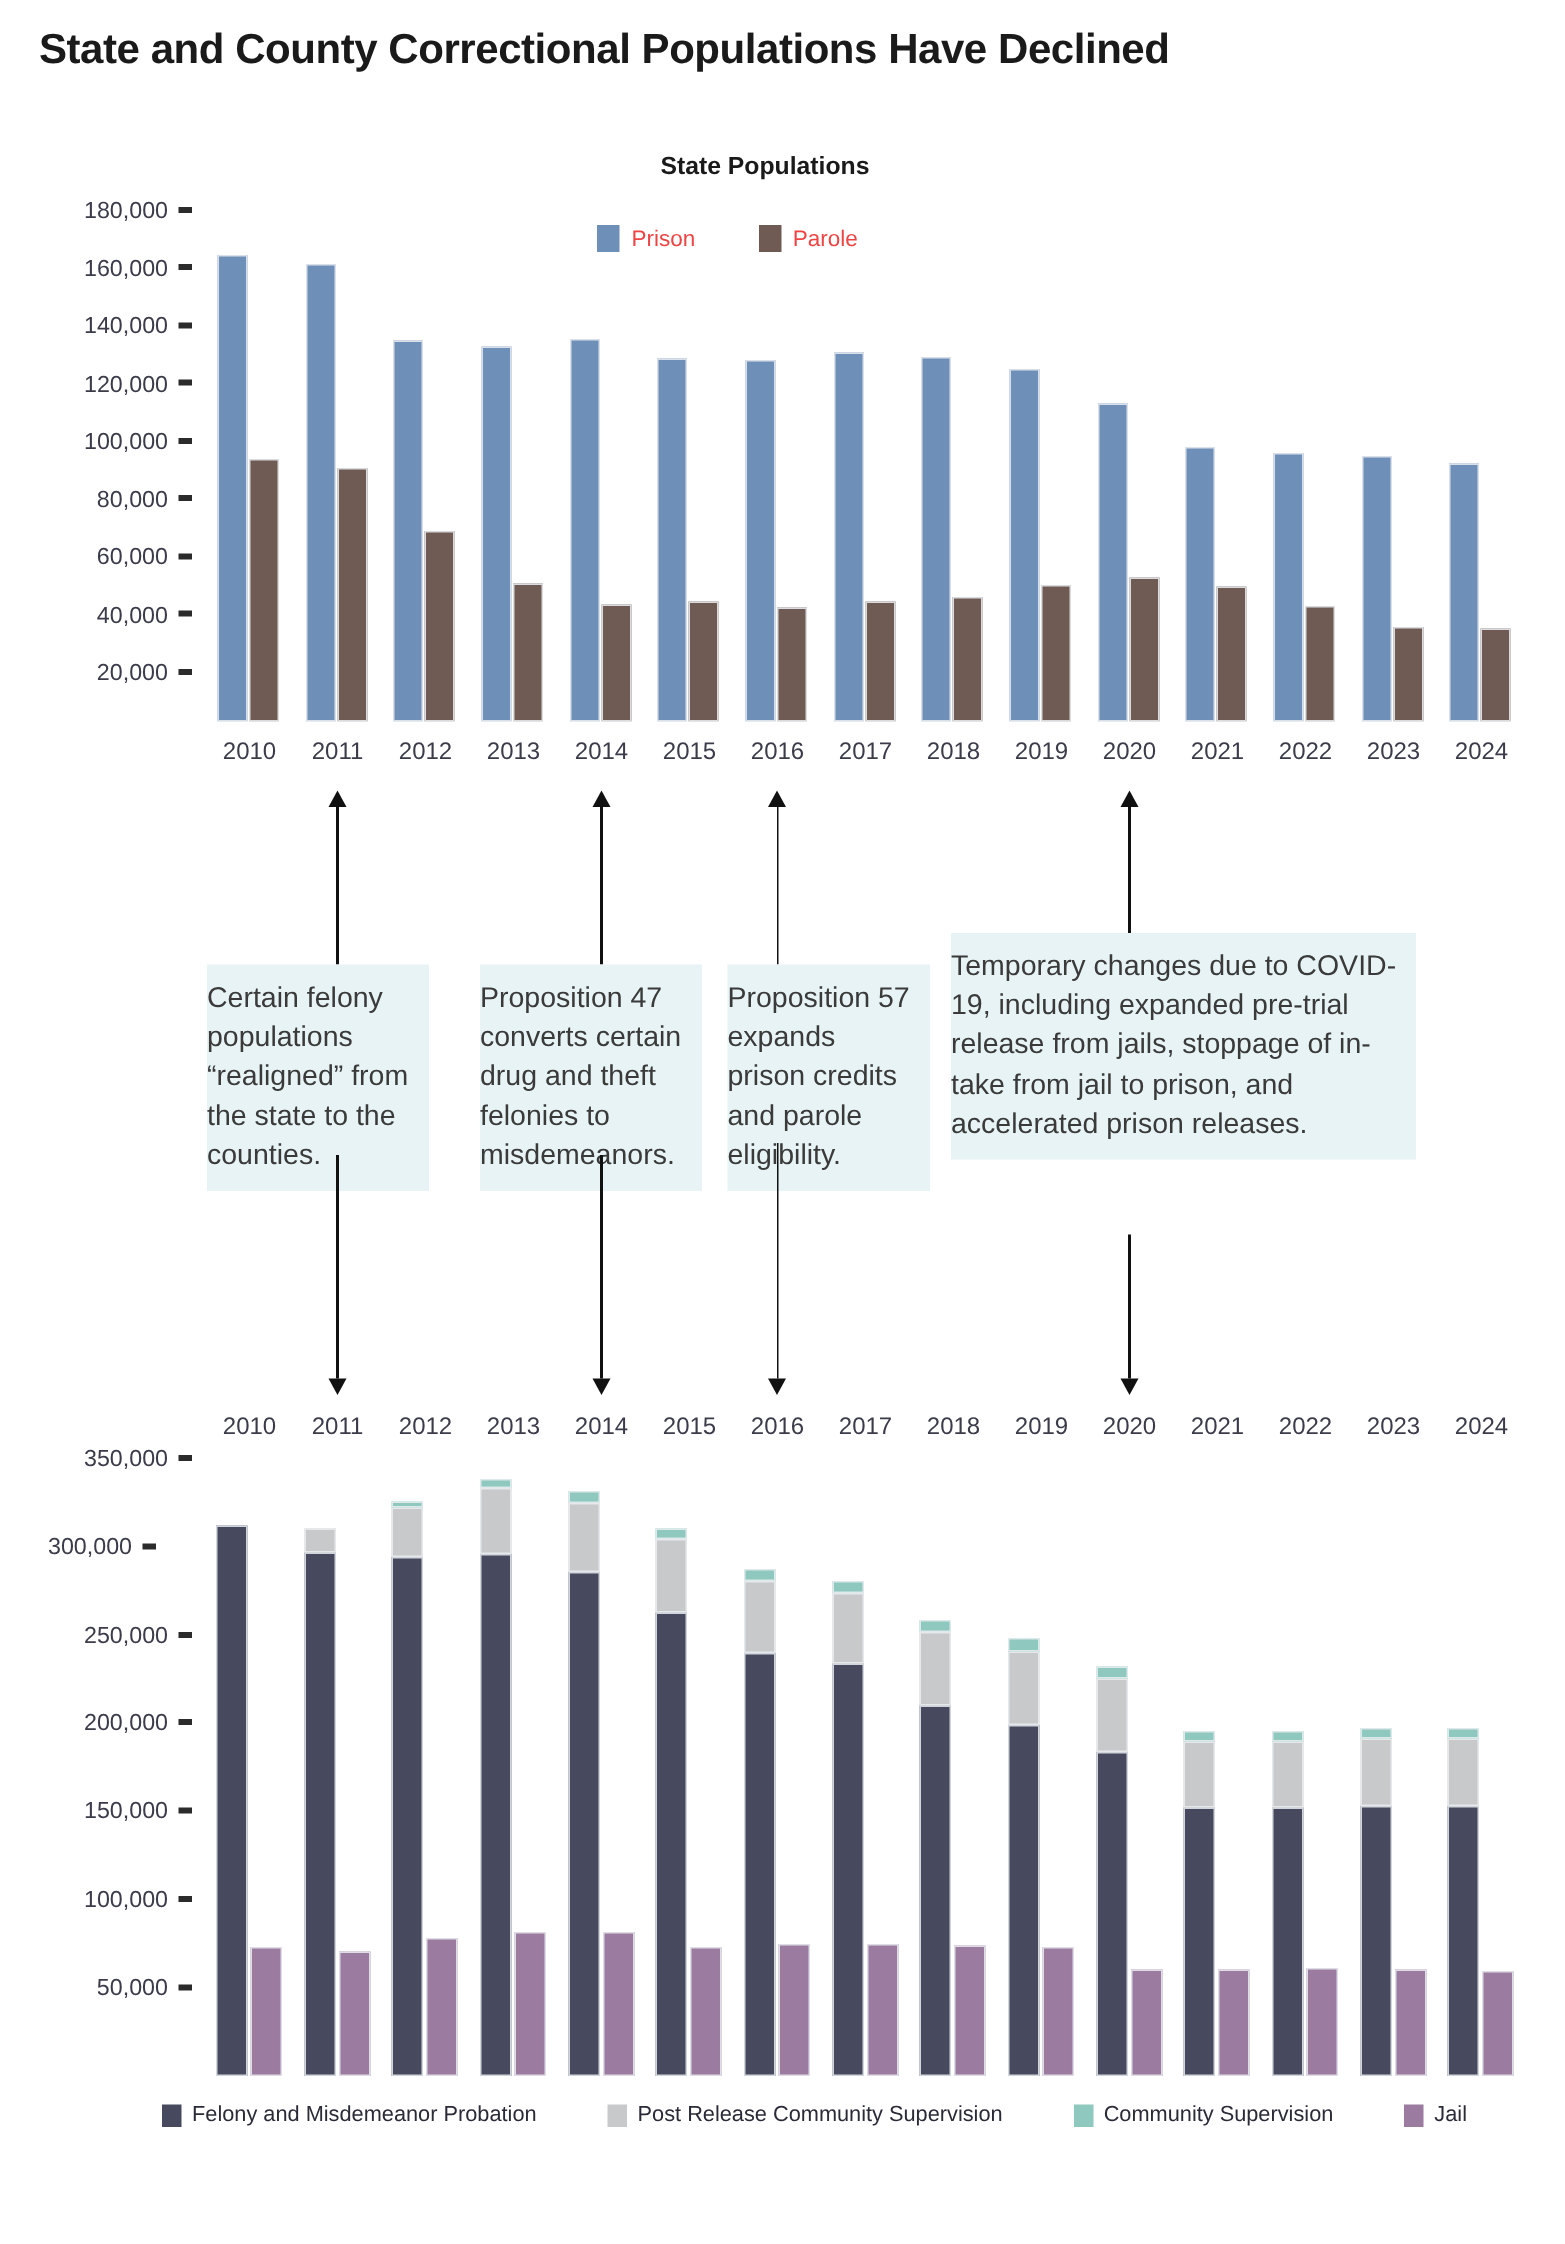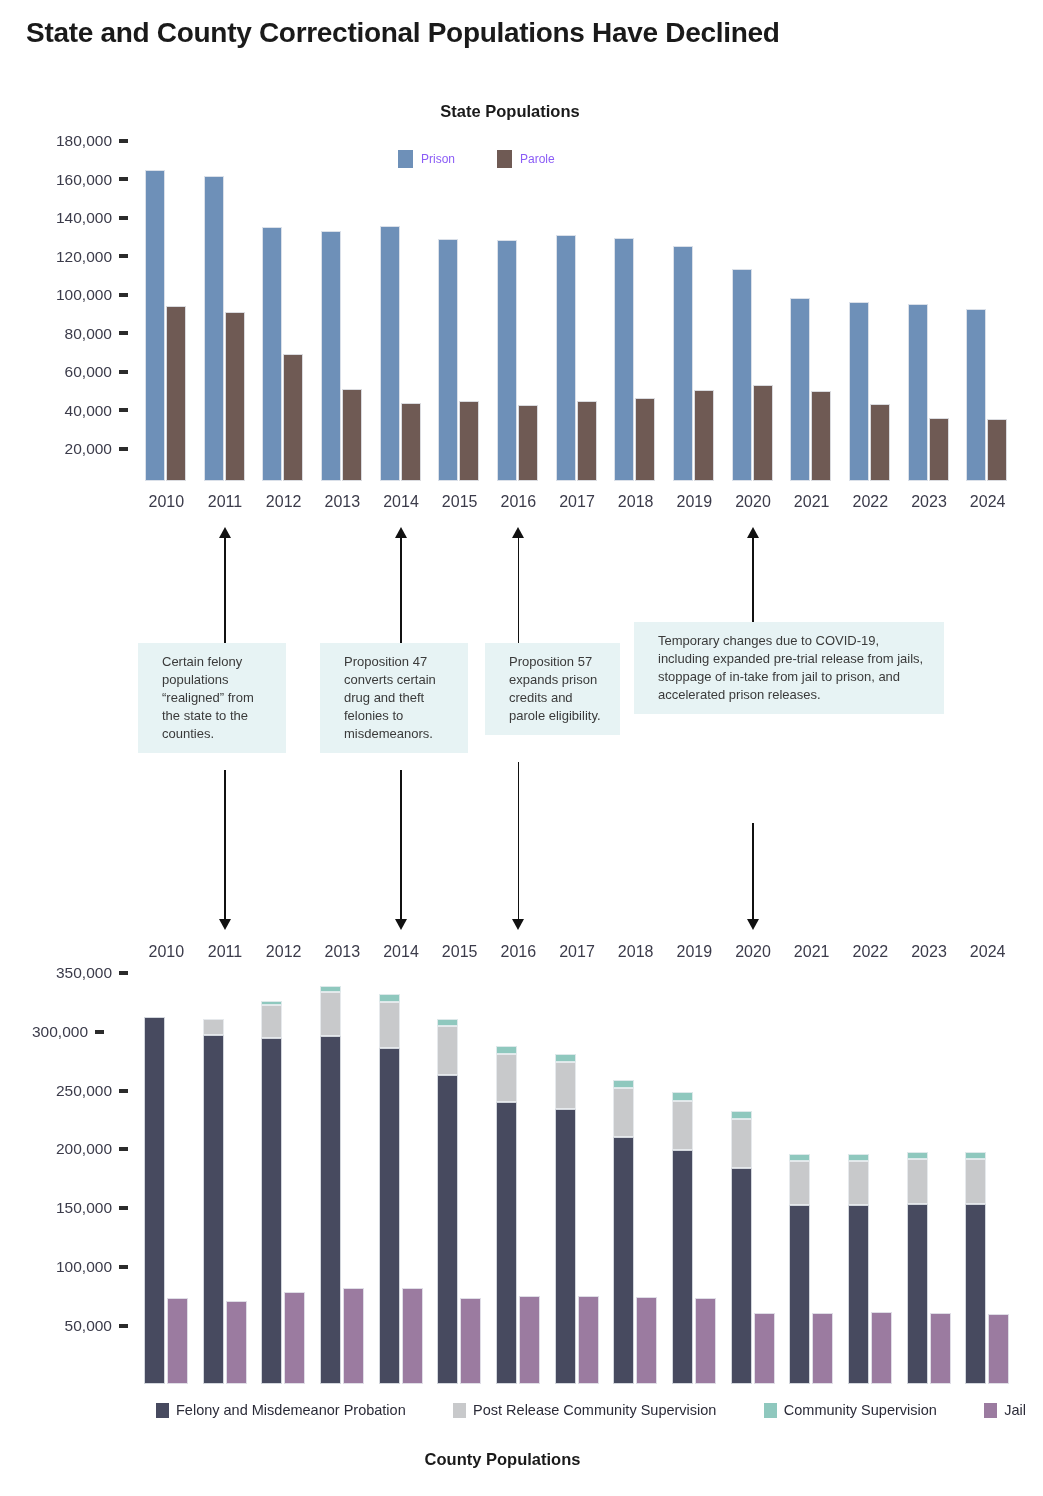--- a/index.html
+++ b/index.html
@@ -92,37 +92,37 @@
     top: 481px;
     width: 880px;
     height: 1px;
     background: #ffffff;
   }
   .legend-top {
     position: absolute;
     display: flex;
     align-items: center;
     gap: 8px;
-    font-size: 12px;
-    color: #8b5cf6;
+    font-size: 15px;
+    color: #ef4444;
   }
   .legend-swatch {
     width: 15px;
     height: 18px;
     display: inline-block;
   }
 
   
   .annot {
     position: absolute;
     background: #e7f3f4;
     color: #3a3a3a;
-    font-size: 13px;
+    font-size: 19px;
     line-height: 1.38;
-    padding: 10px 11px 10px 24px;
+    padding: 10px 11px 10px 0;
     box-sizing: border-box;
   }
   .arrow-line {
     position: absolute;
     width: 1.6px;
     background: #111111;
   }
   .arrow-head {
     position: absolute;
     width: 0;
@@ -153,21 +153,20 @@
   .legend-bottom {
     position: absolute;
     top: 1402px;
     left: 108px;
     width: 870px;
     display: flex;
     align-items: center;
     font-size: 14.5px;
     color: #2b2b38;
     pointer-events: auto;
-    margin-left: 48px;
   }
   .legend-bottom .lg-item {
     display: flex;
     align-items: center;
     gap: 7px;
     white-space: nowrap;
   }
   .legend-bottom .lg-gap { flex: 1 1 auto; }
   .legend-bottom .legend-swatch { width: 13px; height: 15px; }
 </style>
@@ -385,14 +384,13 @@
       <div class="lg-item">
         <span class="legend-swatch" style="background: rgb(143, 200, 190);"></span>
         <span>Community Supervision</span>
       </div>
       <span class="lg-gap"></span>
       <div class="lg-item">
         <span class="legend-swatch" style="background: rgb(155, 123, 160);"></span>
         <span>Jail</span>
       </div>
     </div>
-  <div class="chart-title" id="county-title" style="left:0;top:1450px;width:1005px;">County Populations</div>
 </div>
 
 </body></html>

